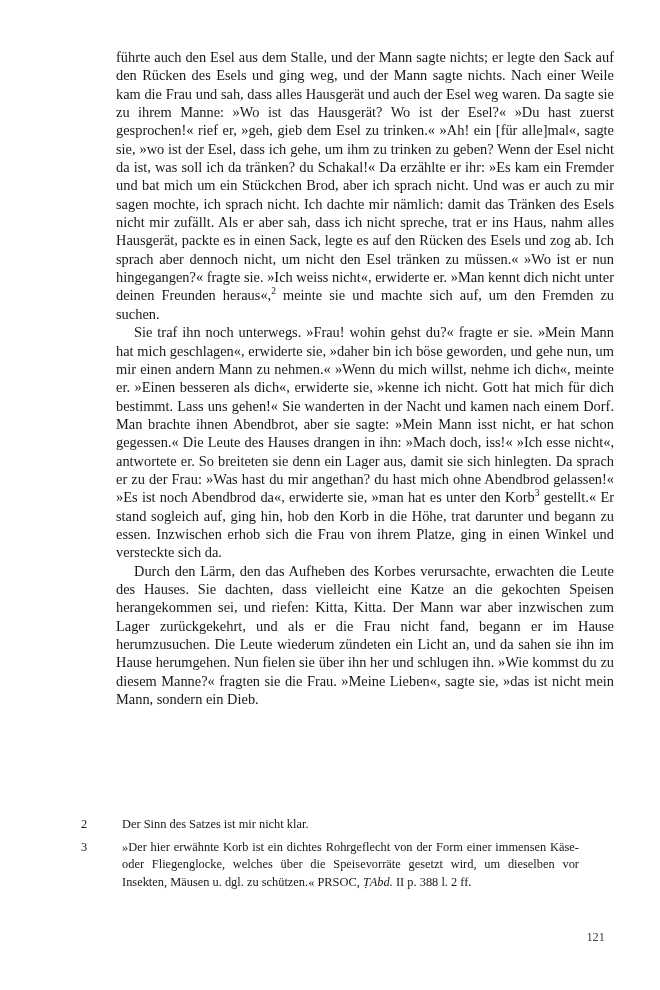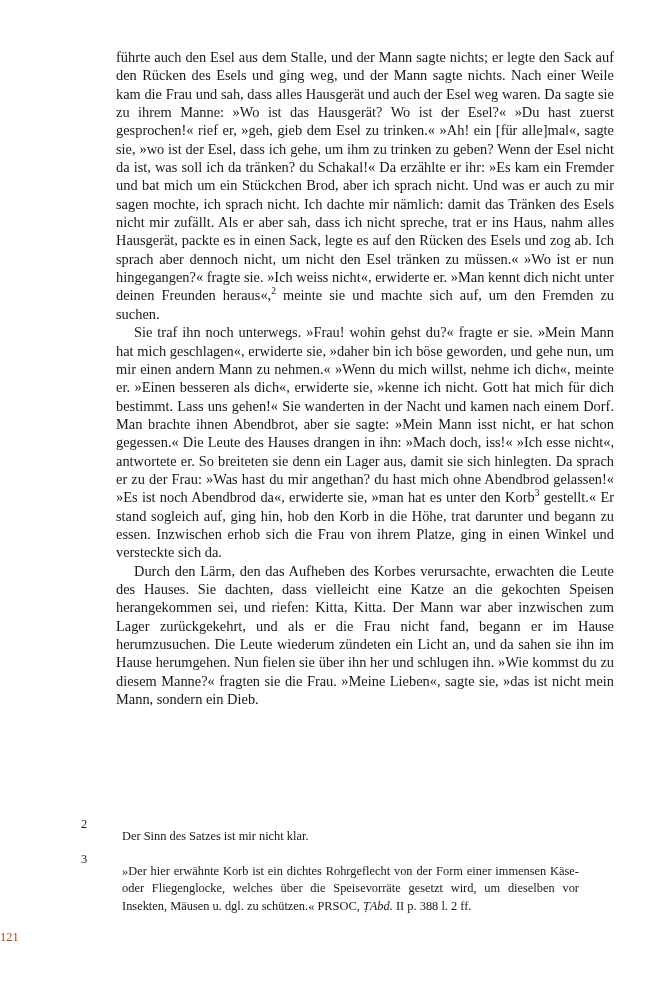--- a/index.html
+++ b/index.html
@@ -56,32 +56,31 @@
   }
   .fnnum {
     width: 41px;
     flex: 0 0 41px;
     text-align: left;
   }
   .fntext {
     flex: 1 1 auto;
     text-align: justify;
     text-justify: inter-word;
-    margin-top: 12px;
   }
   .fntext i {
   }
   .pagenum {
     position: absolute;
     left: 0;
     top: 930px;
     width: 605px;
-    text-align: left;
+    text-align: right;
     font-size: 12.4px;
-    color: #c2410c;
+    color: #404040;
   }
 </style>
 </head>
 <body>
 
 <div class="page">
 
   <div class="textblock">
 
     <p class="para"><span>führte auch den Esel aus dem Stalle, und der Mann sagte nichts; er legte den Sack auf den Rücken des Esels und ging weg, und der Mann sagte nichts. Nach einer Weile kam die Frau und sah, dass alles Hausgerät und auch der Esel weg waren. Da sagte sie zu ihrem Manne: »Wo ist das Hausgerät? Wo ist der Esel?« »Du hast zuerst gesprochen!« rief er, »geh, gieb dem Esel zu trinken.« »Ah! ein [für alle]mal«, sagte sie, »wo ist der Esel, dass ich gehe, um ihm zu trinken zu geben? Wenn der Esel nicht da ist, was soll ich da tränken? du Schakal!« Da erzählte er ihr: »Es kam ein Fremder und bat mich um ein Stückchen Brod, aber ich sprach nicht. Und was er auch zu mir sagen mochte, ich sprach nicht. Ich dachte mir nämlich: damit das Tränken des Esels nicht mir zufällt. Als er aber sah, dass ich nicht spreche, trat er ins Haus, nahm alles Hausgerät, packte es in einen Sack, legte es auf den Rücken des Esels und zog ab. Ich sprach aber dennoch nicht, um nicht den Esel tränken zu müssen.« »Wo ist er nun hingegangen?« fragte sie. »Ich weiss nicht«, erwiderte er. »Man kennt dich nicht unter deinen Freunden heraus«,</span><sup class="fn">2</sup><span> meinte sie und machte sich auf, um den Fremden zu suchen.</span></p>

